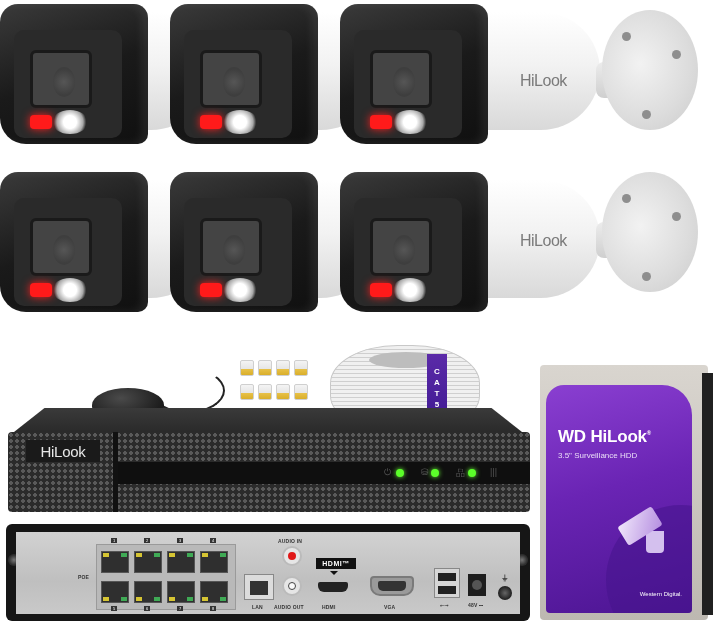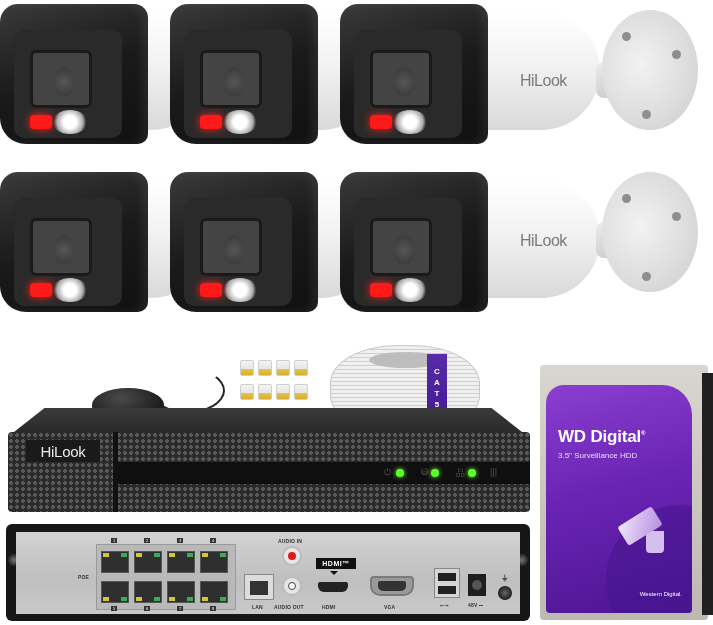--- a/index.html
+++ b/index.html
@@ -395,19 +395,19 @@
 
     <span class="tiny-label" style="left:486px;top:42px;font-size:8px;">⏚</span>
     <div class="ground"></div>
   </div>
 </div>
 
 <div class="hdd">
   <div class="hdd-side"></div>
   <div class="hdd-label">
     <div class="hdd-swoosh"></div>
-    <span class="hdd-title"><span>WD Digital</span><sup style="font-size:6px;">®</sup></span>
+    <span class="hdd-title"><span>WD HiLook</span><sup style="font-size:6px;">®</sup></span>
     <span class="hdd-sub">3.5" Surveillance HDD</span>
     <div class="hdd-cam-mount"></div>
     <div class="hdd-cam"></div>
     <span class="hdd-brand">Western Digital.</span>
   </div>
 </div>
 
 </body></html>

